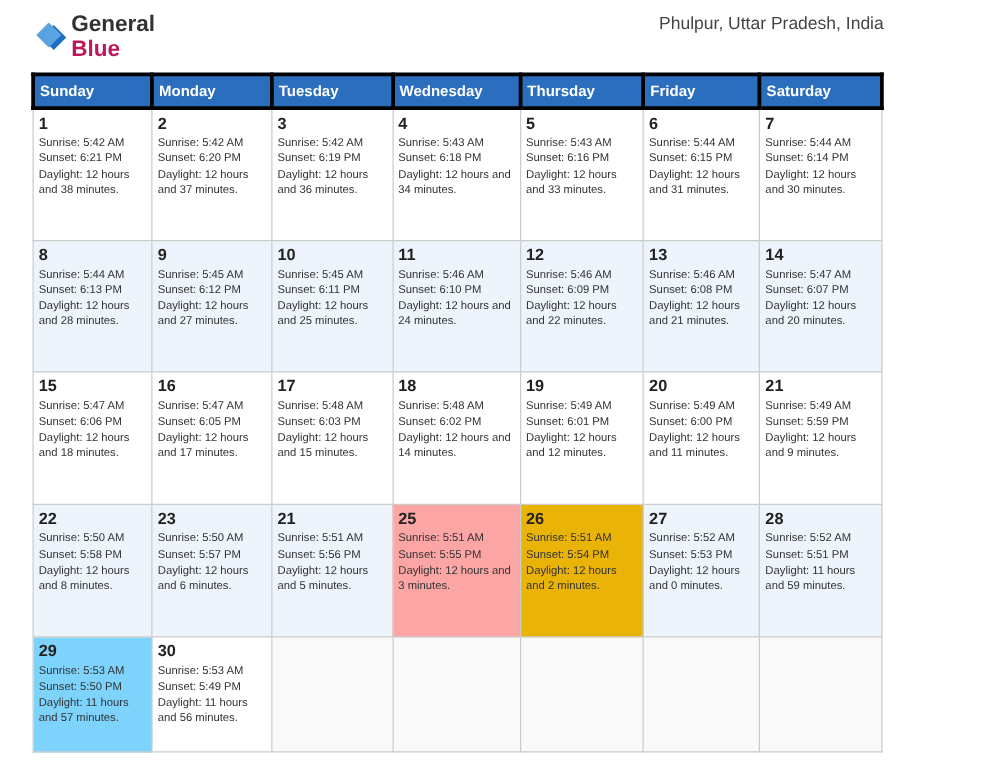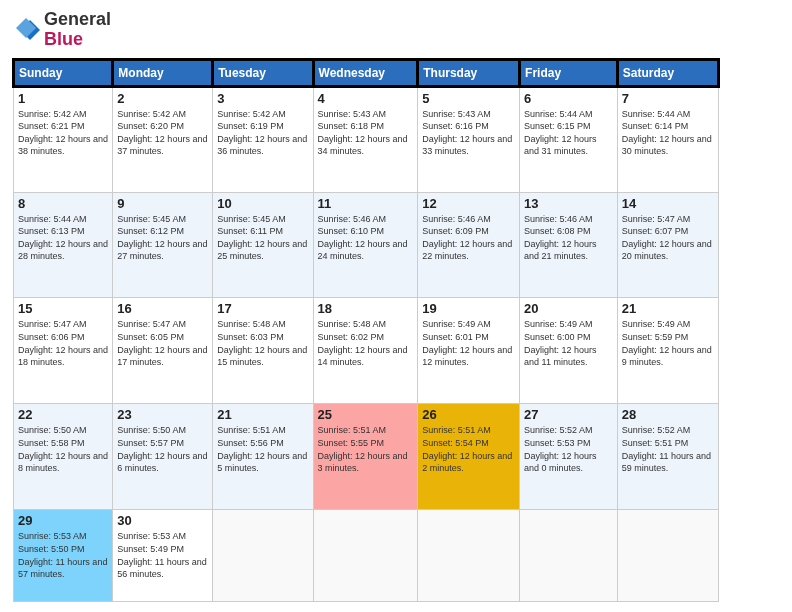--- a/index.html
+++ b/index.html
@@ -6,21 +6,21 @@
     body {
       font-family: Arial, sans-serif;
       background: #fff;
       width: 792px;
       height: 612px;
       overflow: hidden;
     }
     .page {
       width: 732px;
       height: 612px;
-      padding: 10px 12px;
+      padding: 10px 25px;
       display: flex;
       flex-direction: column;
     }
     .header {
       display: flex;
       justify-content: space-between;
       align-items: flex-start;
       margin-bottom: 8px;
     }
     .logo {
@@ -102,20 +102,21 @@
       <svg class="logo-icon" viewBox="0 0 28 28">
         <polygon points="18,4 28,14 18,24 8,14" fill="#1a6fc4"></polygon>
         <polygon points="14,2 24,12 14,22 4,12" fill="#5ba3e0"></polygon>
       </svg>
       <div class="logo-text">
         <span class="general">General</span><br>
         <span class="blue">Blue</span>
       </div>
     </div>
     <div class="title-block">
+      <div class="subtitle">Phulpur, Uttar Pradesh, India</div>
     </div>
   </div>
 
   <table class="calendar">
     <thead>
       <tr>
         <th>Sunday</th>
         <th>Monday</th>
         <th>Tuesday</th>
         <th>Wednesday</th>

